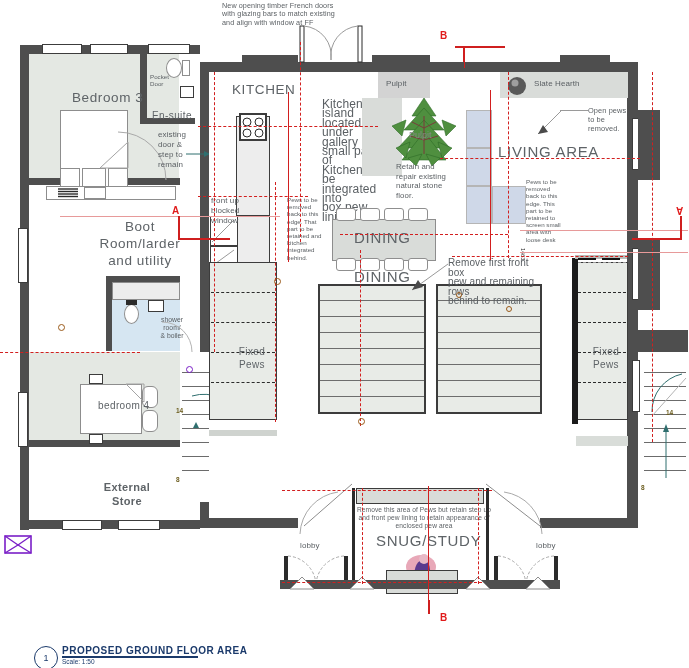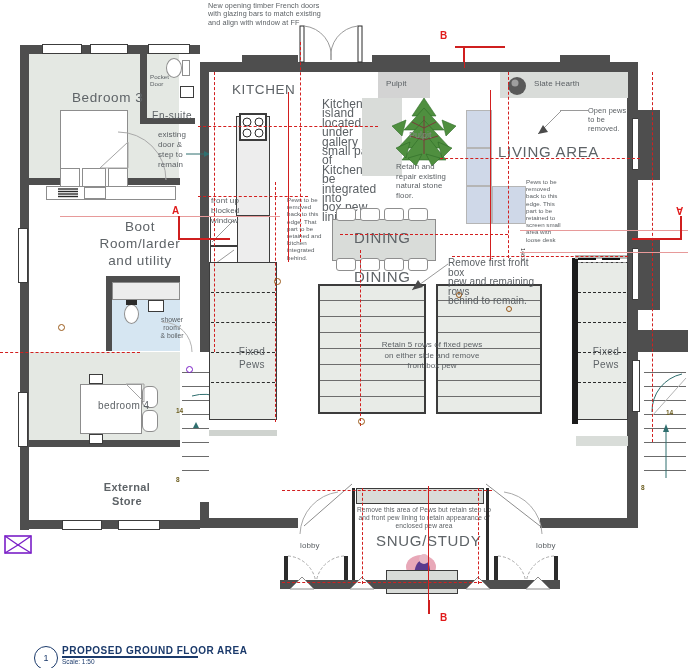--- a/index.html
+++ b/index.html
@@ -41,21 +41,21 @@
   .chair{position:absolute;border:1px solid #8f8f8f;box-sizing:border-box;border-radius:3px;background:#fff;}
   .circ{position:absolute;border:1px solid #8f8f8f;border-radius:50%;box-sizing:border-box;}
   .stairT{position:absolute;border-top:1px solid #6b6b6b;}
   svg{overflow:visible;}
 </style>
 </head>
 <body>
 
 <div class="plan">
 
-  <div class="abs note" style="left:208px;top:2px;width:215px;white-space:pre-line;">New opening timber French doors
+  <div class="abs note" style="left:222px;top:2px;width:215px;white-space:pre-line;">New opening timber French doors
 with glazing bars to match existing
 and align with window at FF</div>
 
 
   <div class="abs sectmark" style="left:440px;top:30px;">B</div>
   <div class="sectline" style="left:455px;top:46px;width:50px;height:1.5px;"></div>
   <div class="sectline" style="left:463px;top:46px;width:1.5px;height:20px;"></div>
 
   <div class="wall" style="left:198px;top:62px;width:440px;height:10px;"></div>
   <div class="wall" style="left:198px;top:62px;width:11px;height:466px;"></div>
@@ -326,23 +326,20 @@
 
   <div class="fill-pew ol" style="left:436px;top:284px;width:106px;height:130px;border-width:2px;"></div>
   <div class="pewline" style="left:438px;top:300px;width:102px;"></div>
   <div class="pewline" style="left:438px;top:316px;width:102px;"></div>
   <div class="pewline" style="left:438px;top:332px;width:102px;"></div>
   <div class="pewline" style="left:438px;top:348px;width:102px;"></div>
   <div class="pewline" style="left:438px;top:364px;width:102px;"></div>
   <div class="pewline" style="left:438px;top:380px;width:102px;"></div>
   <div class="pewline" style="left:438px;top:396px;width:102px;"></div>
 
-  <div class="abs note c" style="left:332px;top:340px;width:200px;white-space:pre-line;font-size:8px;line-height:10.5px;">Retain 5 rows of  fixed pews
-on either side and remove
-front box pew</div>
 
   <div class="fill-grey ol2" style="left:332px;top:219px;width:104px;height:42px;"></div>
   <div class="chair" style="left:336px;top:208px;width:20px;height:13px;"></div>
   <div class="chair" style="left:360px;top:208px;width:20px;height:13px;"></div>
   <div class="chair" style="left:384px;top:208px;width:20px;height:13px;"></div>
   <div class="chair" style="left:408px;top:208px;width:20px;height:13px;"></div>
   <div class="chair" style="left:336px;top:258px;width:20px;height:13px;"></div>
   <div class="chair" style="left:360px;top:258px;width:20px;height:13px;"></div>
   <div class="chair" style="left:384px;top:258px;width:20px;height:13px;"></div>
   <div class="chair" style="left:408px;top:258px;width:20px;height:13px;"></div>

